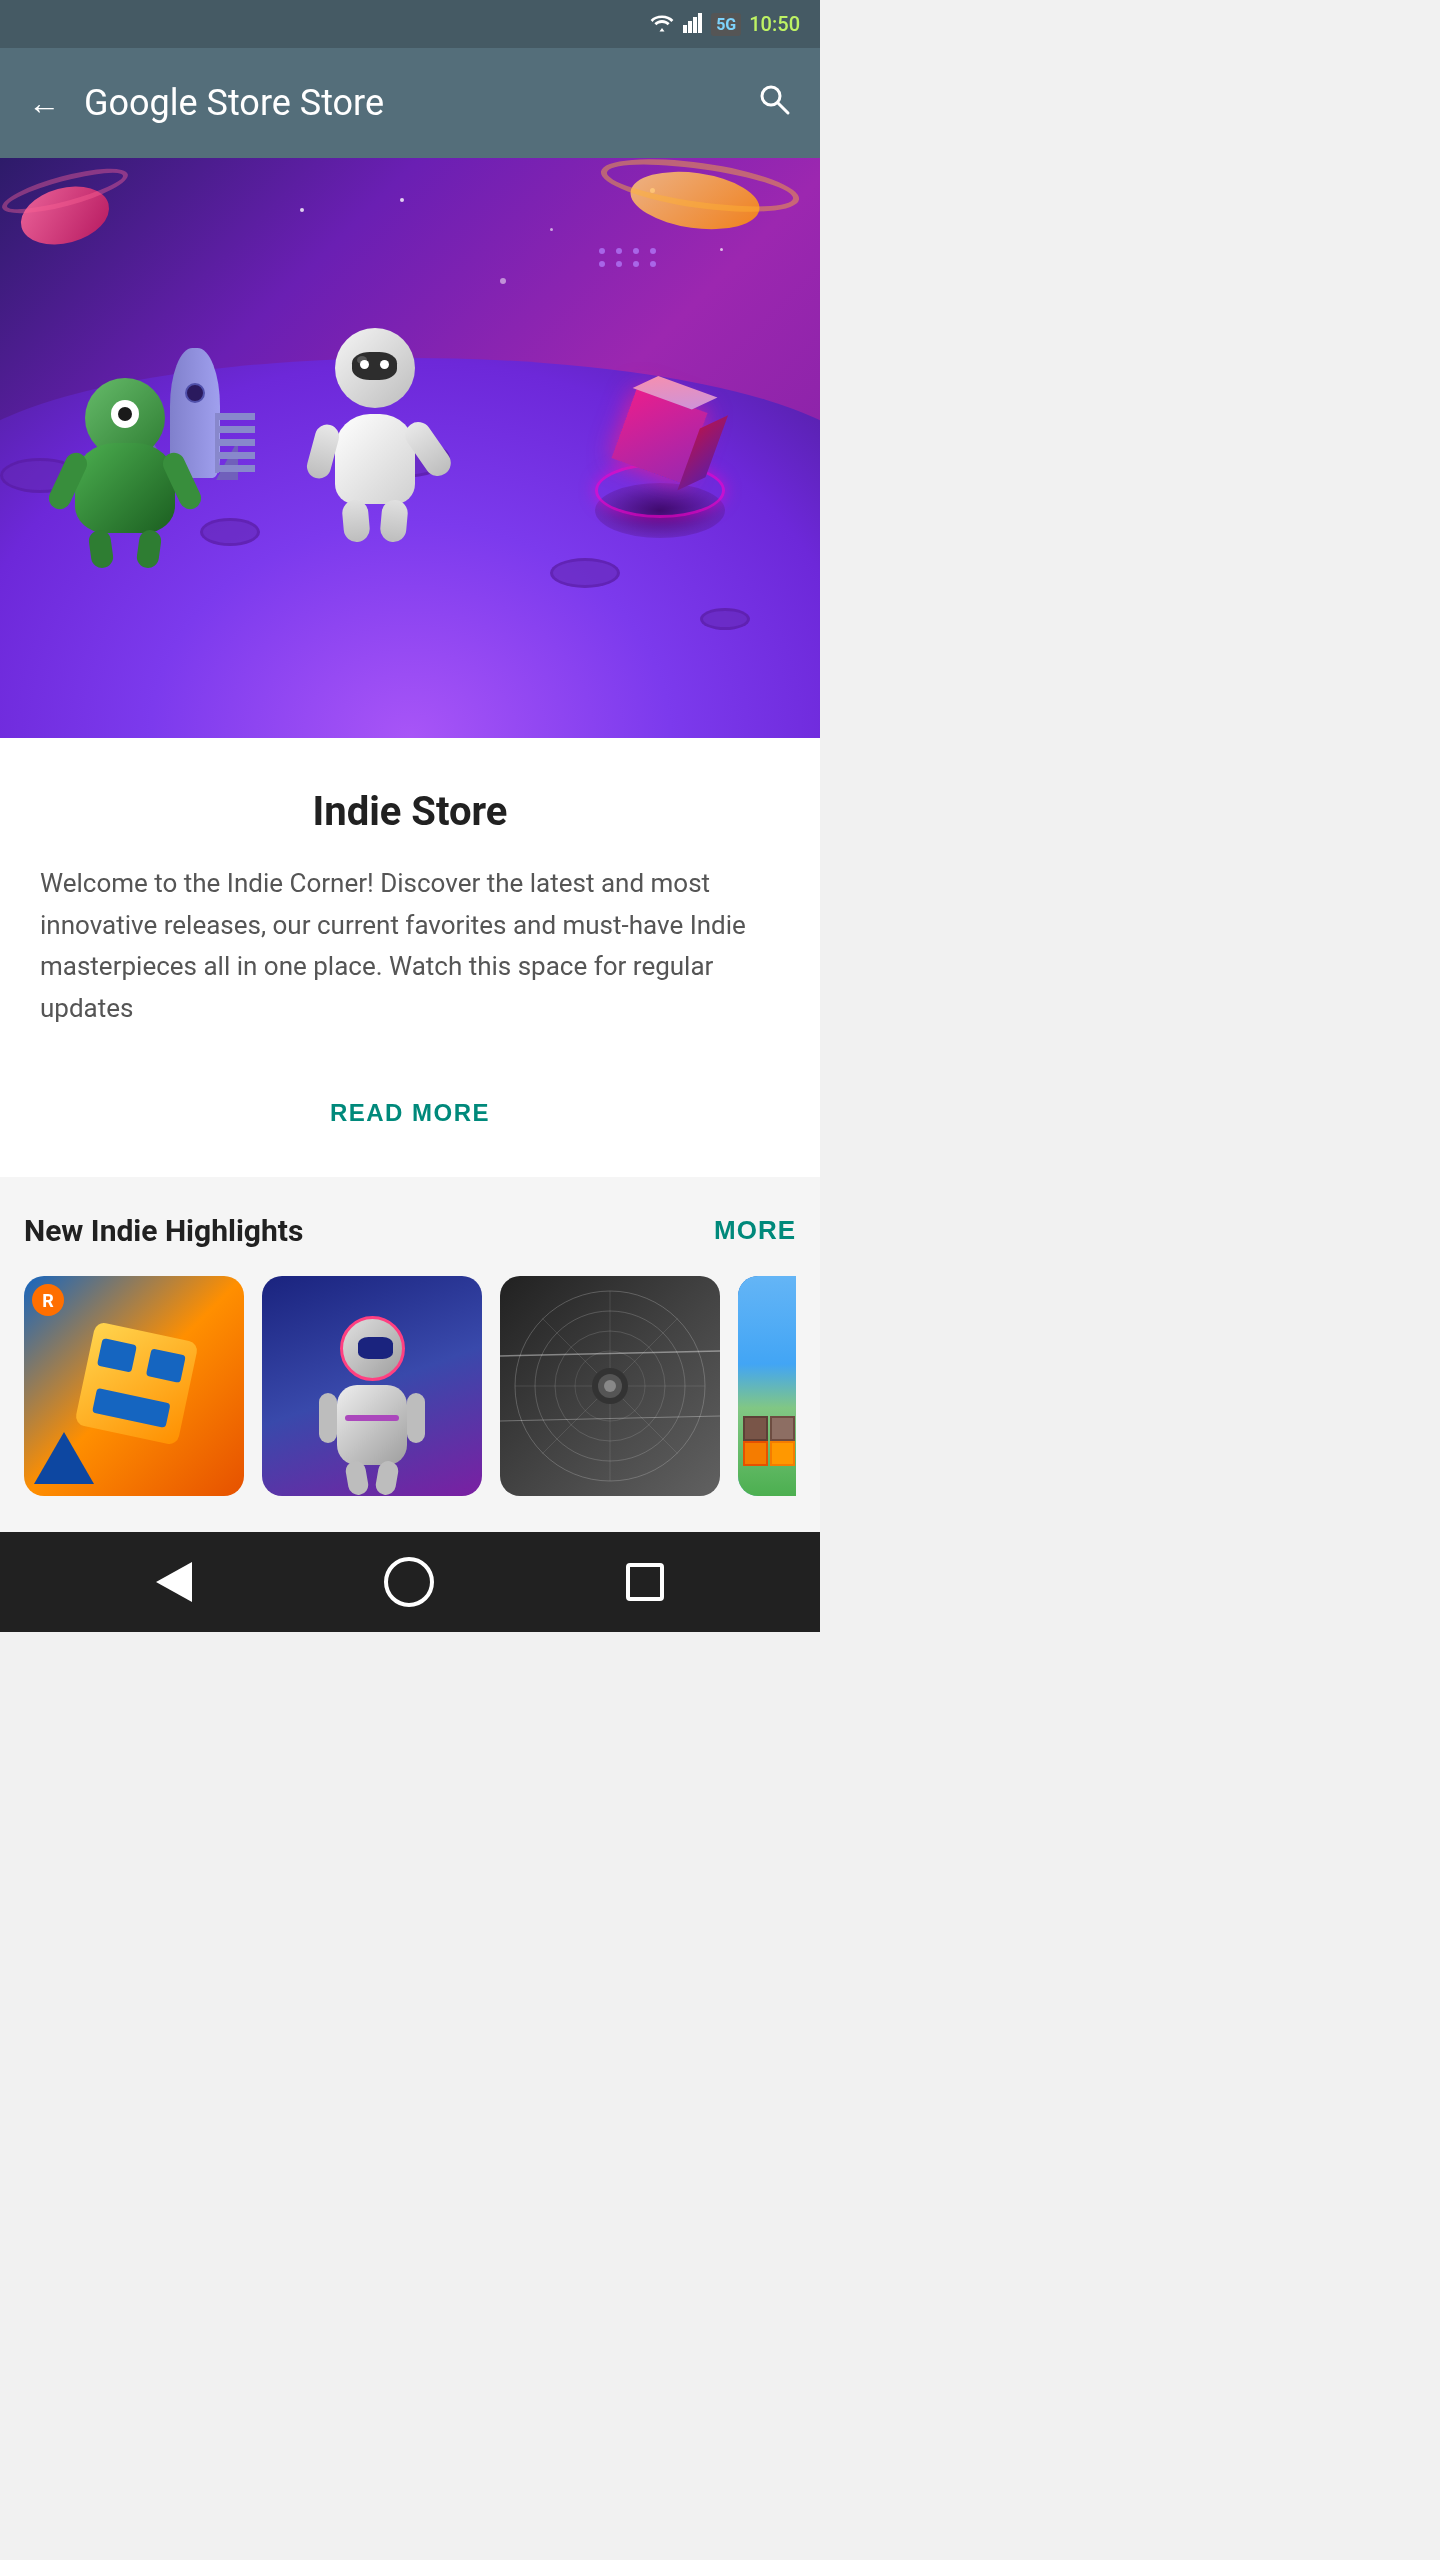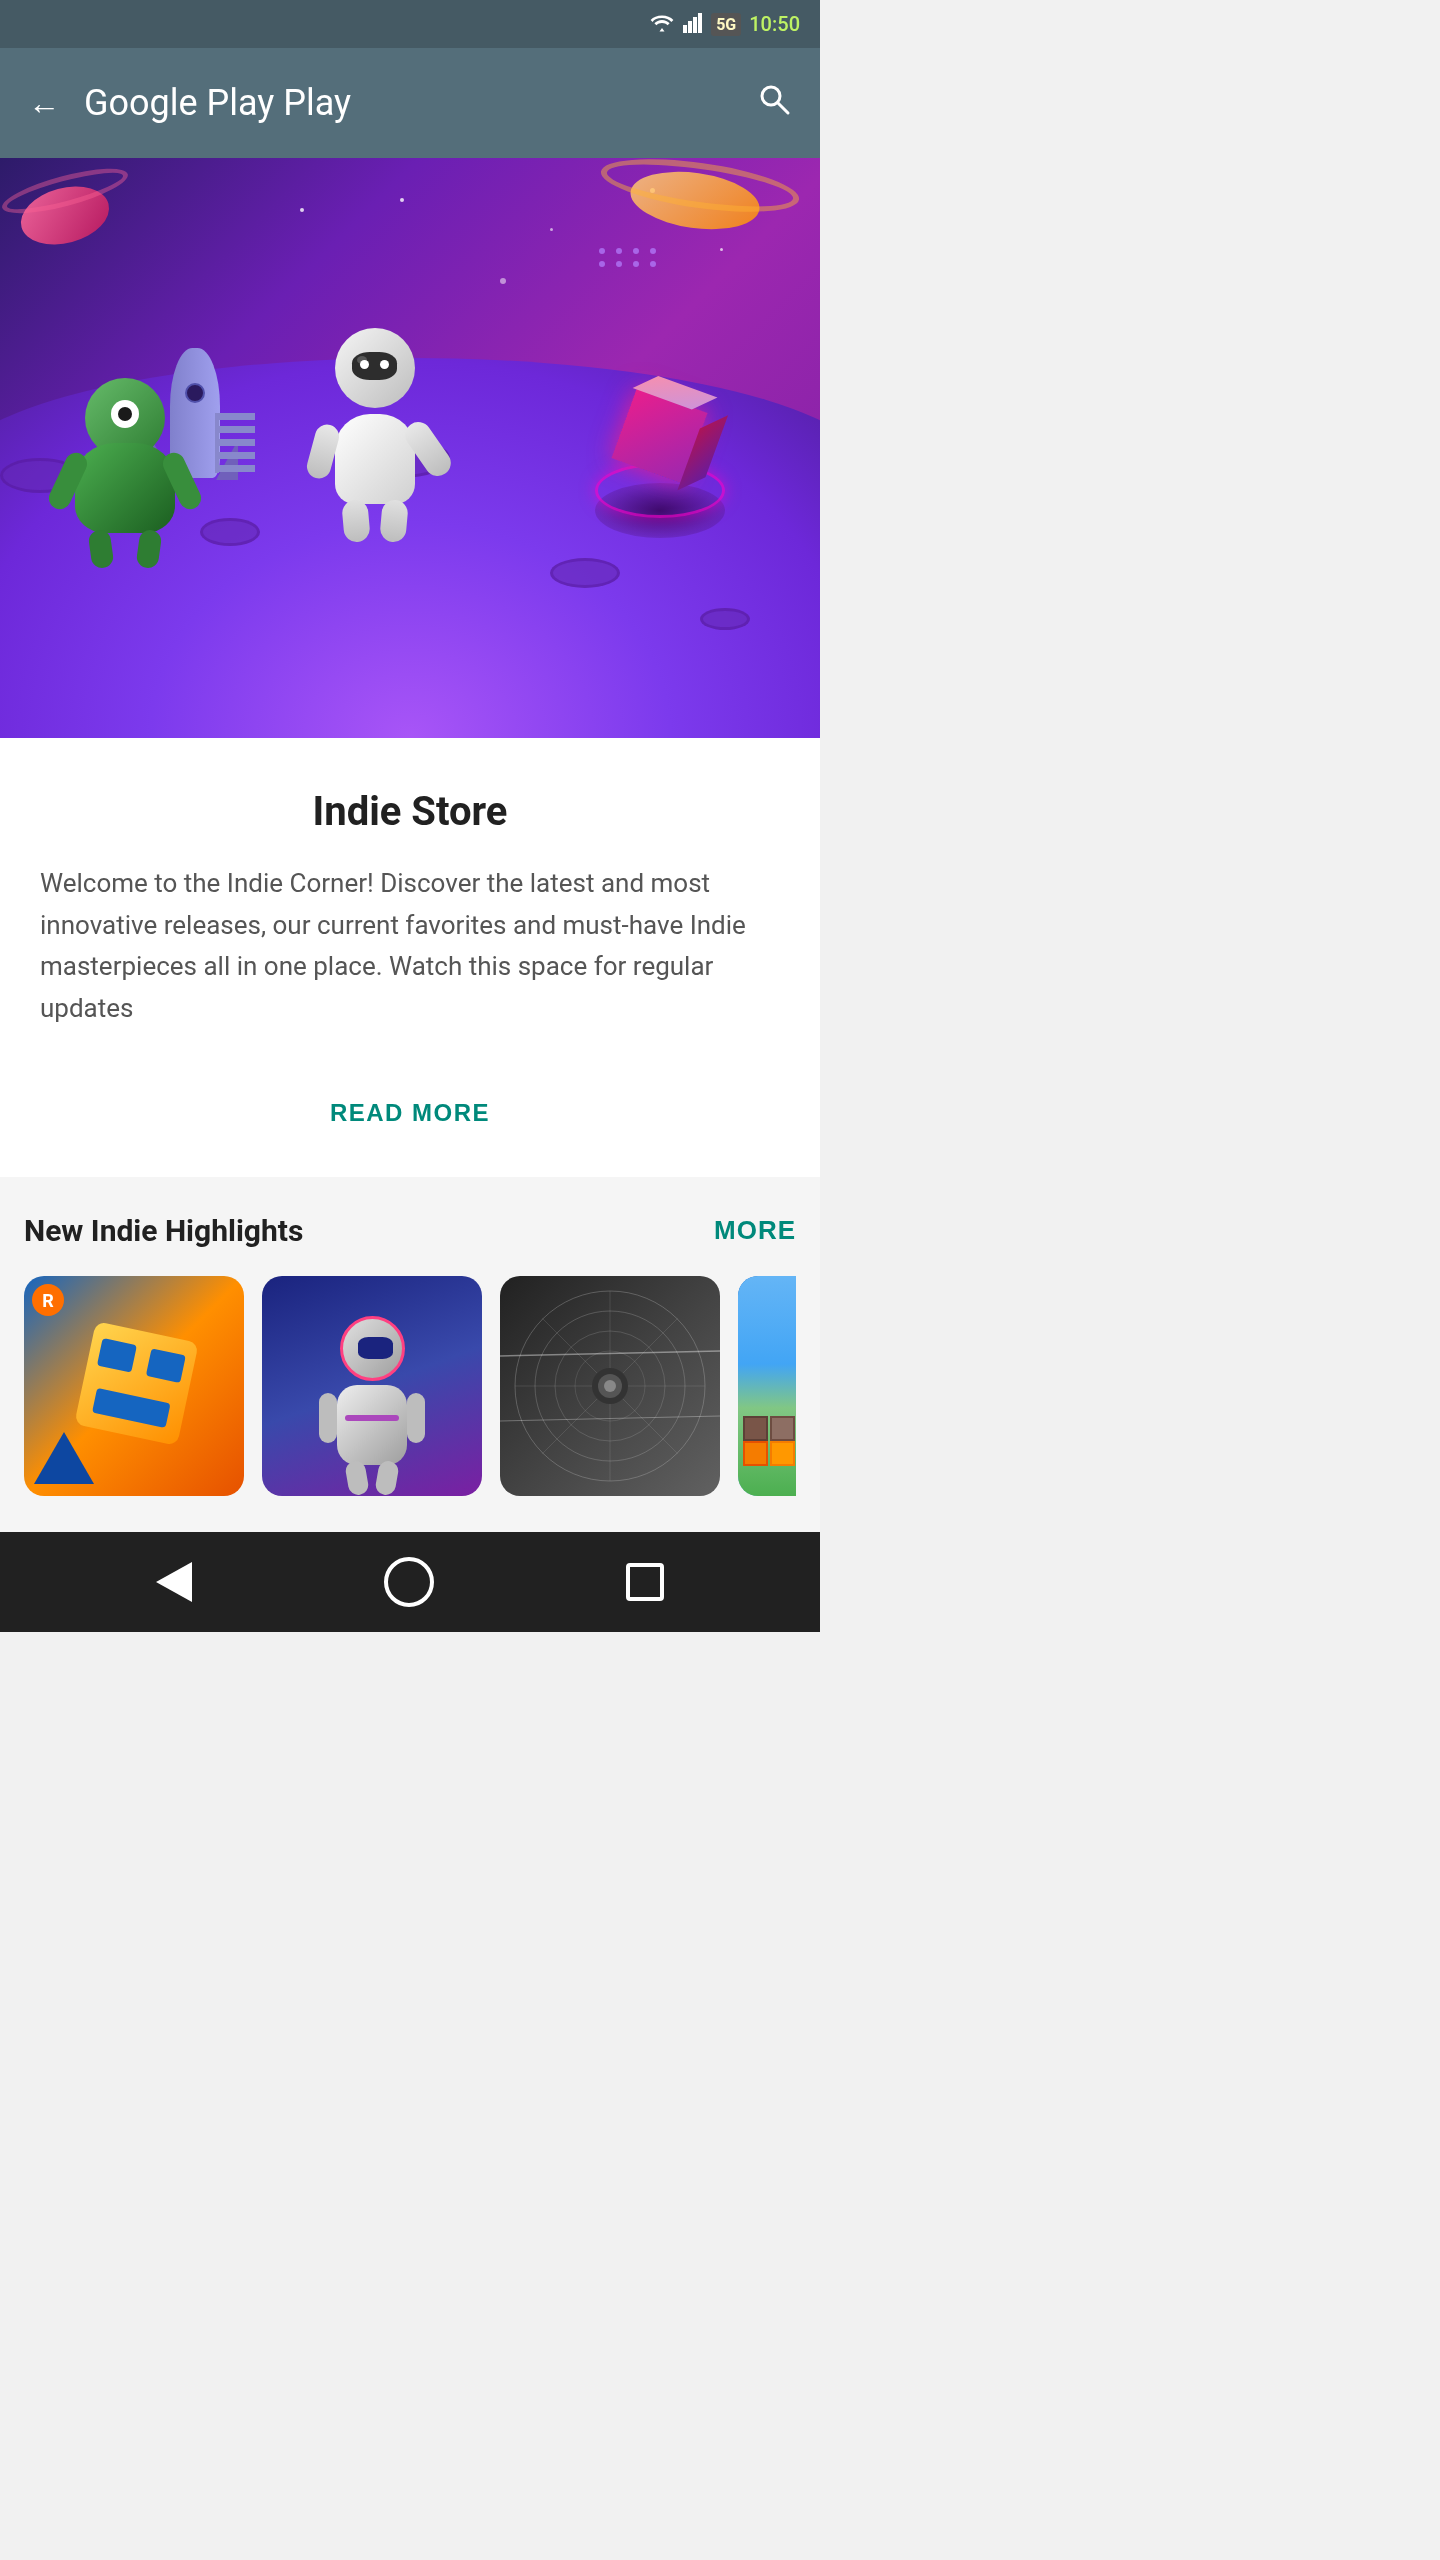--- a/index.html
+++ b/index.html
@@ -291,29 +291,29 @@
       </svg>
     </span>
     <span style="color:white;font-size:22px;">
       <svg width="20" height="22" viewBox="0 0 20 22" fill="white">
         <rect x="0" y="14" width="4" height="8"></rect>
         <rect x="5" y="10" width="4" height="12"></rect>
         <rect x="10" y="6" width="4" height="16"></rect>
         <rect x="15" y="2" width="4" height="20"></rect>
       </svg>
     </span>
-    <span style="color:#fef9c3;font-size:16px;font-weight:700;background:#555;padding:2px 5px;border-radius:3px;">5G</span>
+    <span style="color:#7dd3fc;font-size:16px;font-weight:700;background:#555;padding:2px 5px;border-radius:3px;">5G</span>
     <span class="status-time">10:50</span>
   </div>
 </div>
 
 <div class="app-bar">
   <div class="app-bar-left">
     <button class="back-btn">←</button>
-    <span class="app-title">Google Play Play</span>
+    <span class="app-title">Google Store Store</span>
   </div>
   <button class="search-btn">
     <svg width="36" height="36" viewBox="0 0 36 36" fill="none">
       <circle cx="15" cy="15" r="9" stroke="white" stroke-width="3"></circle>
       <line x1="22" y1="22" x2="32" y2="32" stroke="white" stroke-width="3" stroke-linecap="round"></line>
     </svg>
   </button>
 </div>
 
 <div class="hero-banner">

